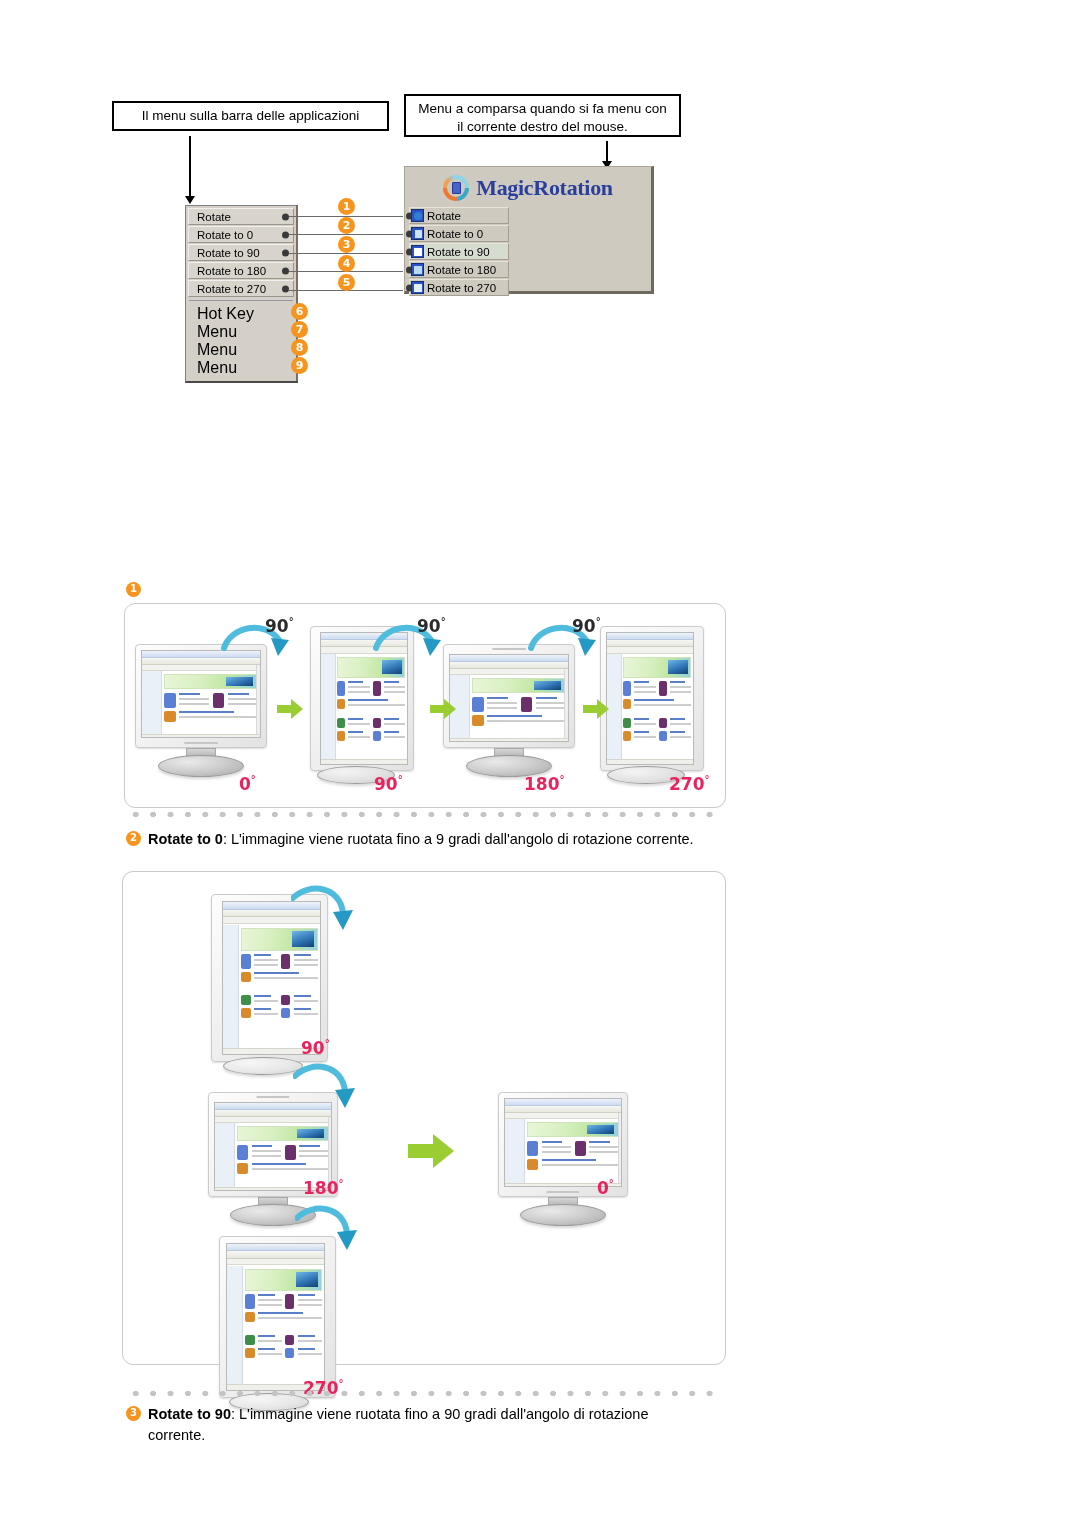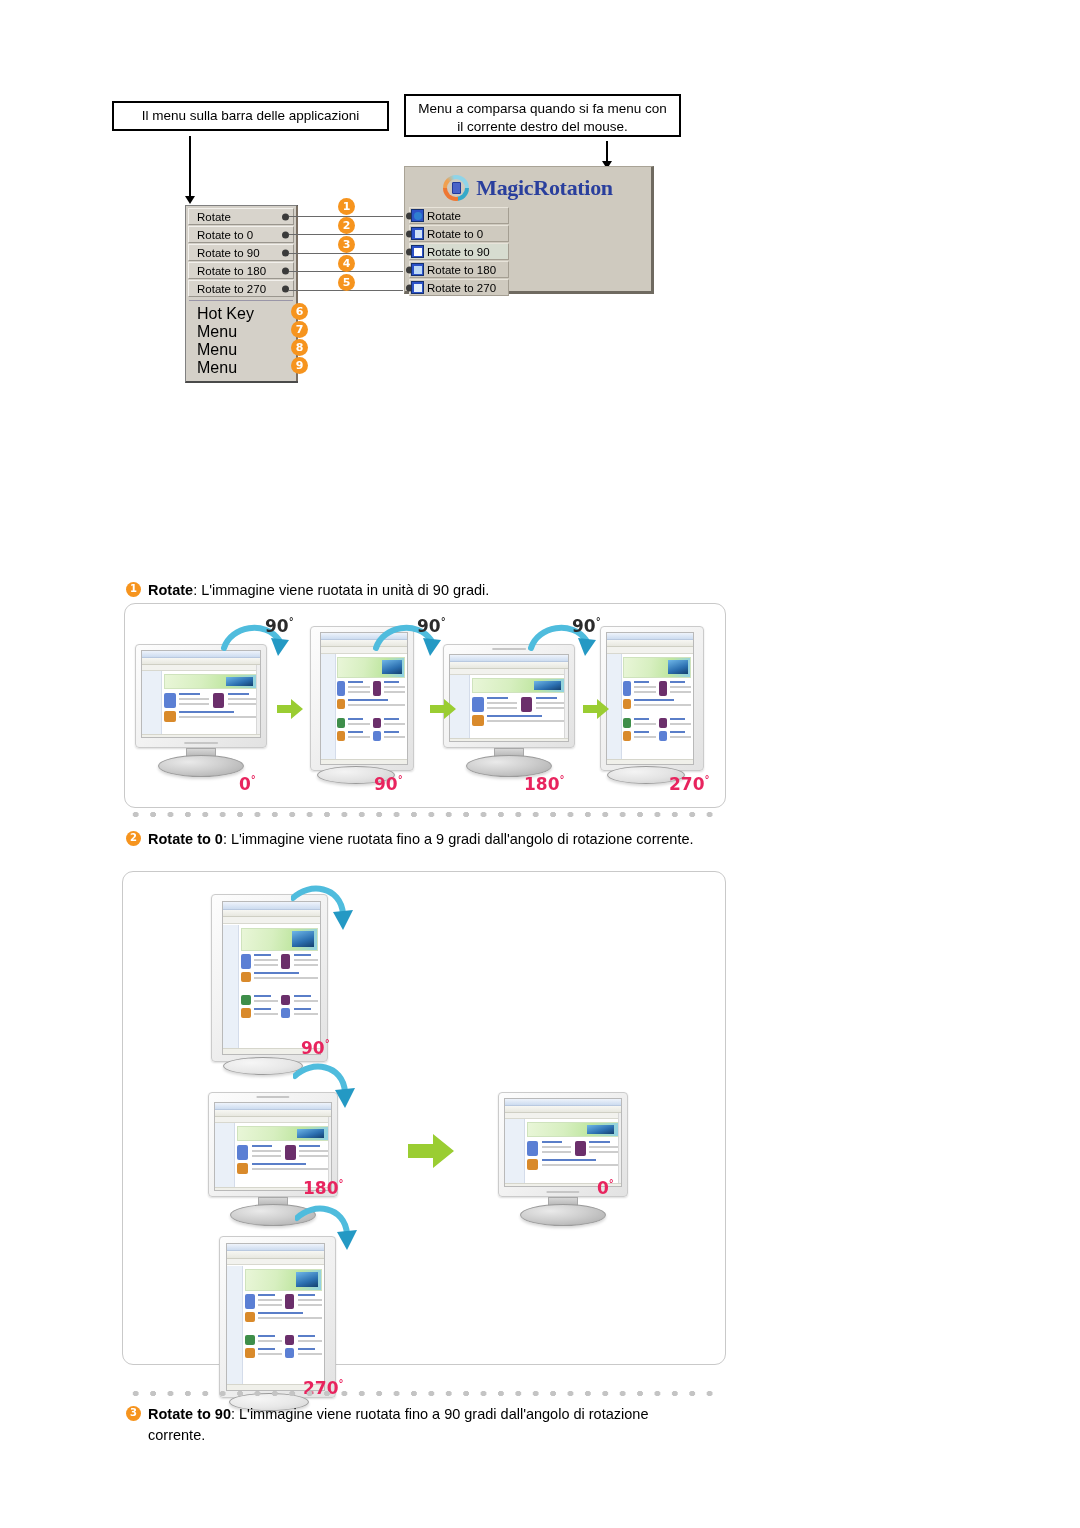--- a/index.html
+++ b/index.html
@@ -385,23 +385,20 @@
 <div class="badge" style="left:338px; top:236px;">3</div>
 <div class="badge" style="left:338px; top:255px;">4</div>
 <div class="badge" style="left:338px; top:274px;">5</div>
 <div class="badge" style="left:291px; top:303px;">6</div>
 <div class="badge" style="left:291px; top:321px;">7</div>
 <div class="badge" style="left:291px; top:339px;">8</div>
 <div class="badge" style="left:291px; top:357px;">9</div>
 
 <div class="desc" style="left:126px; top:580px; width:600px;">
   <span class="badge-inline">1</span>
-  <span>
-    <b>Rotate</b><span>:  L'immagine viene ruotata in unità di 90 gradi.</span>
-  </span>
 </div>
 
 <div class="panel" style="left:124px; top:603px; width:602px; height:205px;">
 
   <div class="monitor" style="left:10px; top:40px; width:132px; height:130px;">
     <div class="mon-body" style="width:132px; height:104px;">
       <div class="mon-screen" style="left:5px; top:5px; right:5px; bottom:9px;">
         <div class="bw">
           <div class="bw-title"></div>
           <div class="bw-tool"></div>

